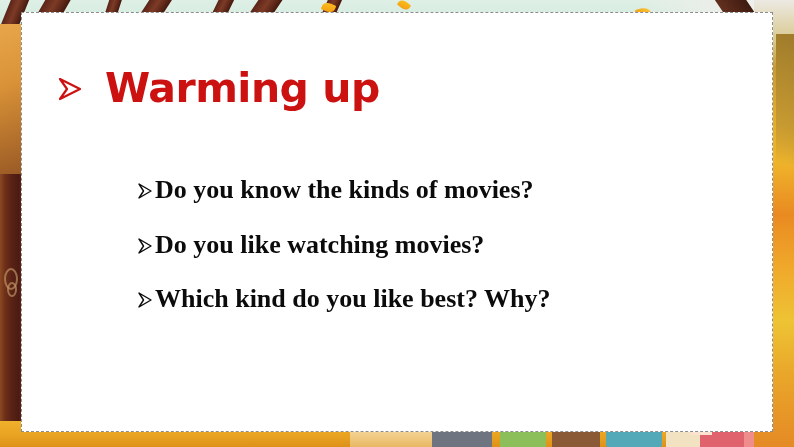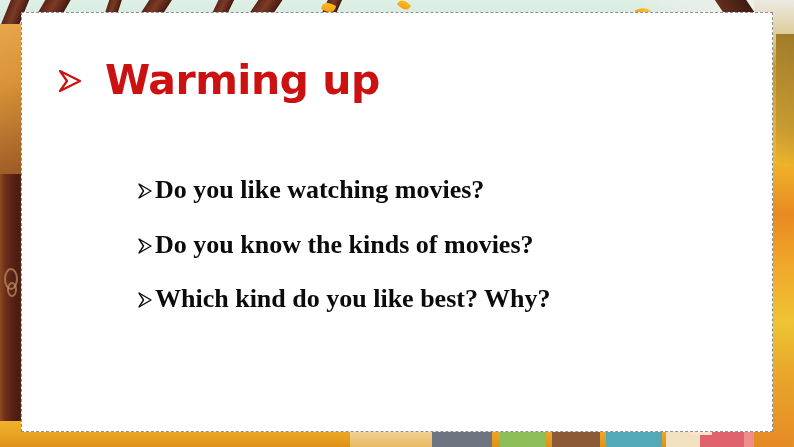--- a/index.html
+++ b/index.html
@@ -147,21 +147,21 @@
     width:752px;
     height:420px;
     background:#ffffff;
     border:1px dashed #8c8c8c;
   }
 
   
   .title-row {
     position:absolute;
     left:35px;
-    top:47px;
+    top:55px;
     display:flex;
     align-items:center;
     gap:22px;
   }
 
   .arrow-red {
     display:block;
     width:26px;
     height:26px;
     flex:0 0 auto;
@@ -268,30 +268,30 @@
     </div>
 
     <div class="bullets">
 
       <div class="bullet">
         <span class="arrow-blk">
           <svg viewBox="0 0 16 18" width="16" height="18" aria-hidden="true">
             <path d="M2 2 L14 9 L2 16 L6.5 9 Z" fill="#ffffff" stroke="#0b0b0b" stroke-width="1.4" stroke-linejoin="round"></path>
           </svg>
         </span>
-        <span class="bullet-text">Do you like watching movies?</span>
+        <span class="bullet-text">Do you know the kinds of movies?</span>
       </div>
 
       <div class="bullet">
         <span class="arrow-blk">
           <svg viewBox="0 0 16 18" width="16" height="18" aria-hidden="true">
             <path d="M2 2 L14 9 L2 16 L6.5 9 Z" fill="#ffffff" stroke="#0b0b0b" stroke-width="1.4" stroke-linejoin="round"></path>
           </svg>
         </span>
-        <span class="bullet-text">Do you know the kinds of movies?</span>
+        <span class="bullet-text">Do you like watching movies?</span>
       </div>
 
       <div class="bullet">
         <span class="arrow-blk">
           <svg viewBox="0 0 16 18" width="16" height="18" aria-hidden="true">
             <path d="M2 2 L14 9 L2 16 L6.5 9 Z" fill="#ffffff" stroke="#0b0b0b" stroke-width="1.4" stroke-linejoin="round"></path>
           </svg>
         </span>
         <span class="bullet-text">Which kind do you like best? Why?</span>
       </div>

